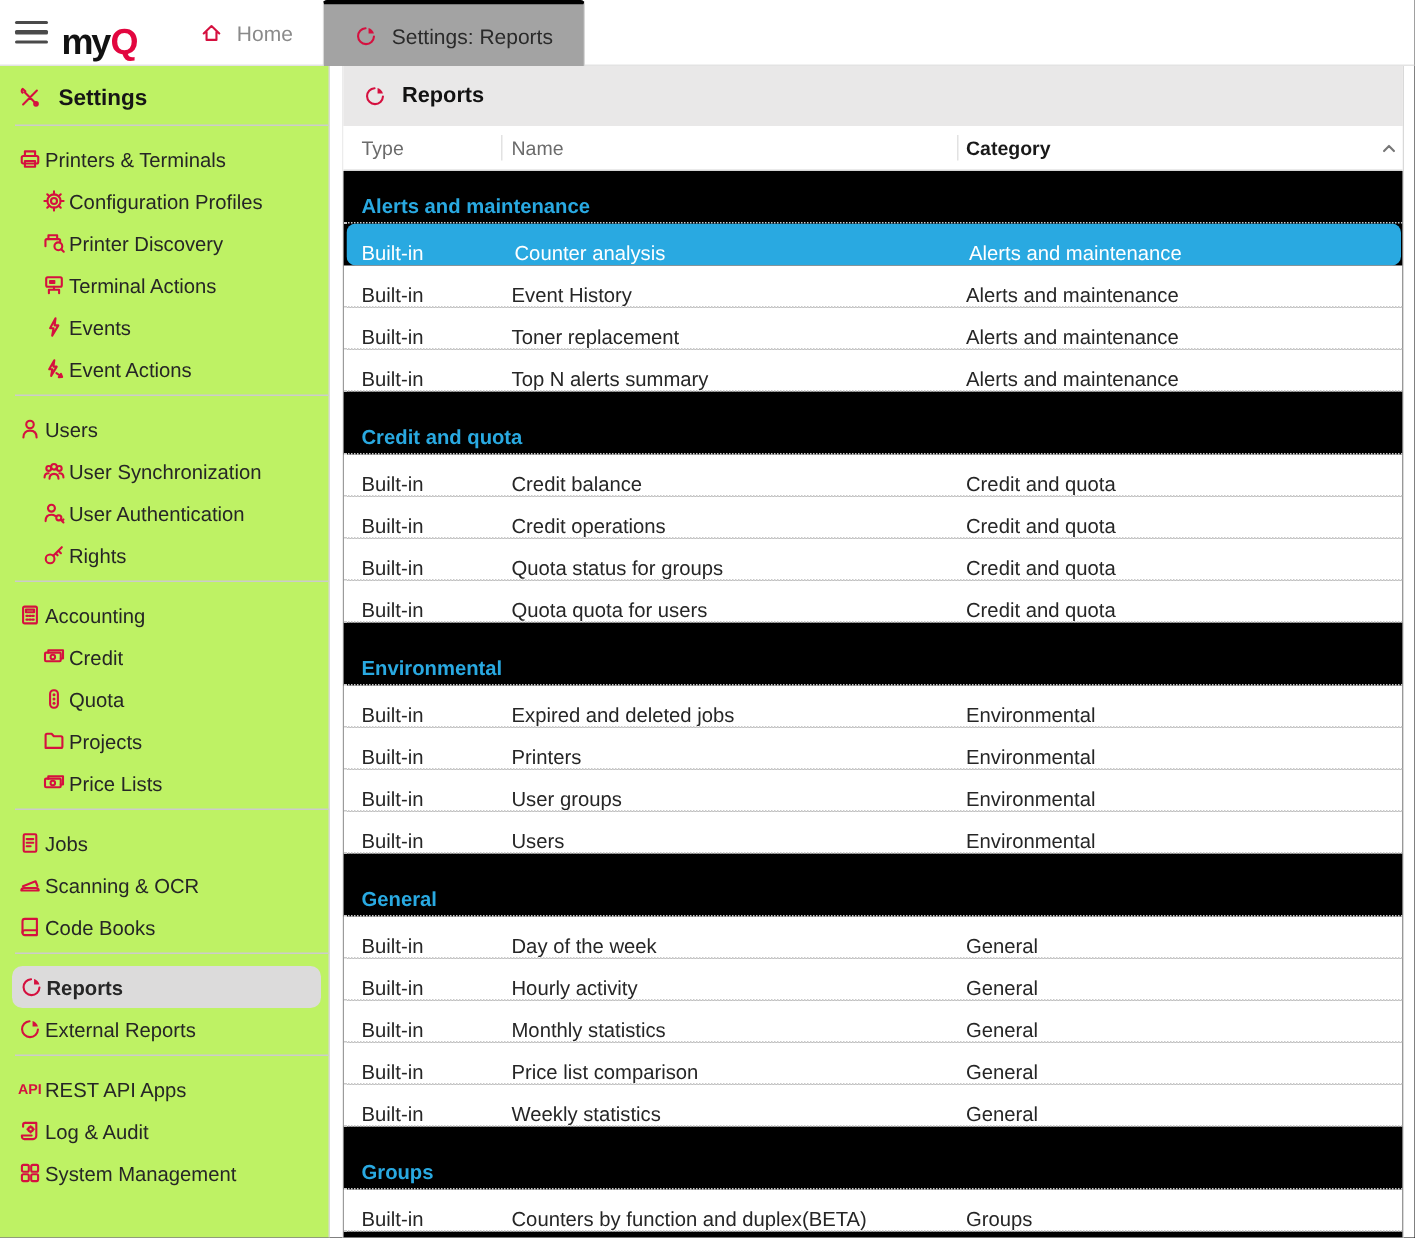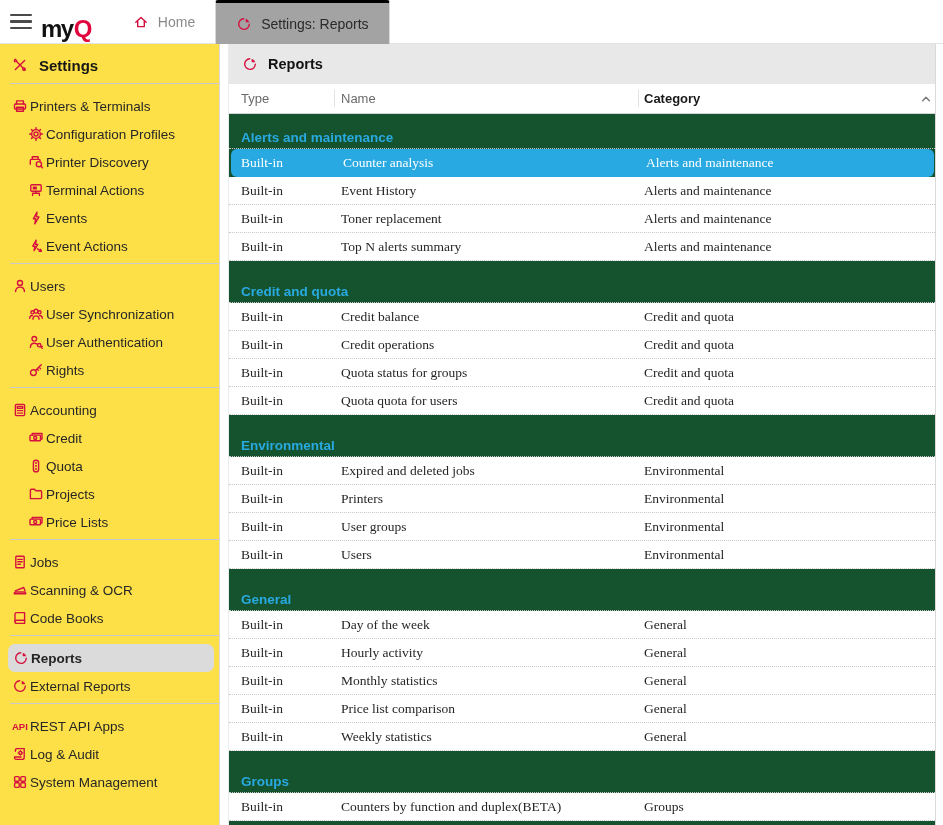--- a/index.html
+++ b/index.html
@@ -30,21 +30,21 @@
   }
   .tab.active {
     background:#a3a3a3; color:#2a2a2a;
     border-left:1px solid #d8d8d8; border-right:1px solid #d8d8d8;
     border-top:3px solid #000000; border-radius:3px 3px 0 0;
     margin-bottom:-1px; z-index:2;
   }
   
   .shell { display:flex; height:781px; }
   .sidebar {
-    width:220px; flex:0 0 auto; background:#fde047;
+    width:220px; flex:0 0 auto; background:#bef264;
     border-right:1px solid #d9d9d9; padding-top:8px; overflow:hidden;
   }
   .sidebar-title {
     height:26px; display:flex; align-items:center; gap:10px;
     padding-left:12px; font-size:15px; font-weight:bold; color:#161616;
   }
   .sidebar-divider { border-top:1px solid #cccbcb; margin:3px 0 8px 10px; }
   .sidebar-divider.first { margin-top:5px; }
   .side-item {
     height:28px; display:flex; align-items:center; gap:1px;
@@ -69,30 +69,30 @@
   .table-header {
     height:30px; display:flex; align-items:center; flex:0 0 auto;
     border-bottom:1px solid #d5d5d5; font-size:13px; color:#6b6b6b; background:#fff;
   }
   .table-header .th { white-space:nowrap; }
   .th-type { width:105px; padding-left:12px; }
   .th-name { width:303px; padding-left:6px; }
   .th-category { flex:1; padding-left:5px; color:#191919; font-weight:bold; }
   .th-sep { width:1px; height:17px; background:#e2e2e2; flex:0 0 auto; }
   .sort-caret { width:26px; display:flex; justify-content:center; flex:0 0 auto; }
-  .table-body { flex:1; overflow:hidden; background:#14532d; }
+  .table-body { flex:1; overflow:hidden; background:#000000; }
   .group-title {
     margin-top:20px; height:22px; line-height:22px; padding-left:12px;
     font-size:13.5px; font-weight:bold; color:#29a9e1;
     border-bottom:1px dotted #c9c9c9;
   }
   .group-title:first-child { margin-top:13px; }
   .trow {
-    height:28px; display:flex; align-items:center; font-size:13.5px;
-    color:#262626; border-bottom:1px dotted #c9c9c9; cursor:pointer; background:#fff;font-family:Liberation Serif, serif;
+    height:28px; display:flex; align-items:flex-end; font-size:13.5px;
+    color:#262626; border-bottom:1px dotted #c9c9c9; cursor:pointer; background:#fff;
   }
   .trow .cell { white-space:nowrap; overflow:hidden; }
   .c-type { width:106px; padding-left:12px; }
   .c-name { width:304px; padding-left:6px; }
   .c-cat  { flex:1; padding-left:5px; }
   .trow.selected {
     background:#29a9e1; color:#fff; border-radius:6px;
     border-bottom-color:transparent; margin:0 1px 0 2px;
   }
   .trow.selected .c-type { padding-left:10px; }

